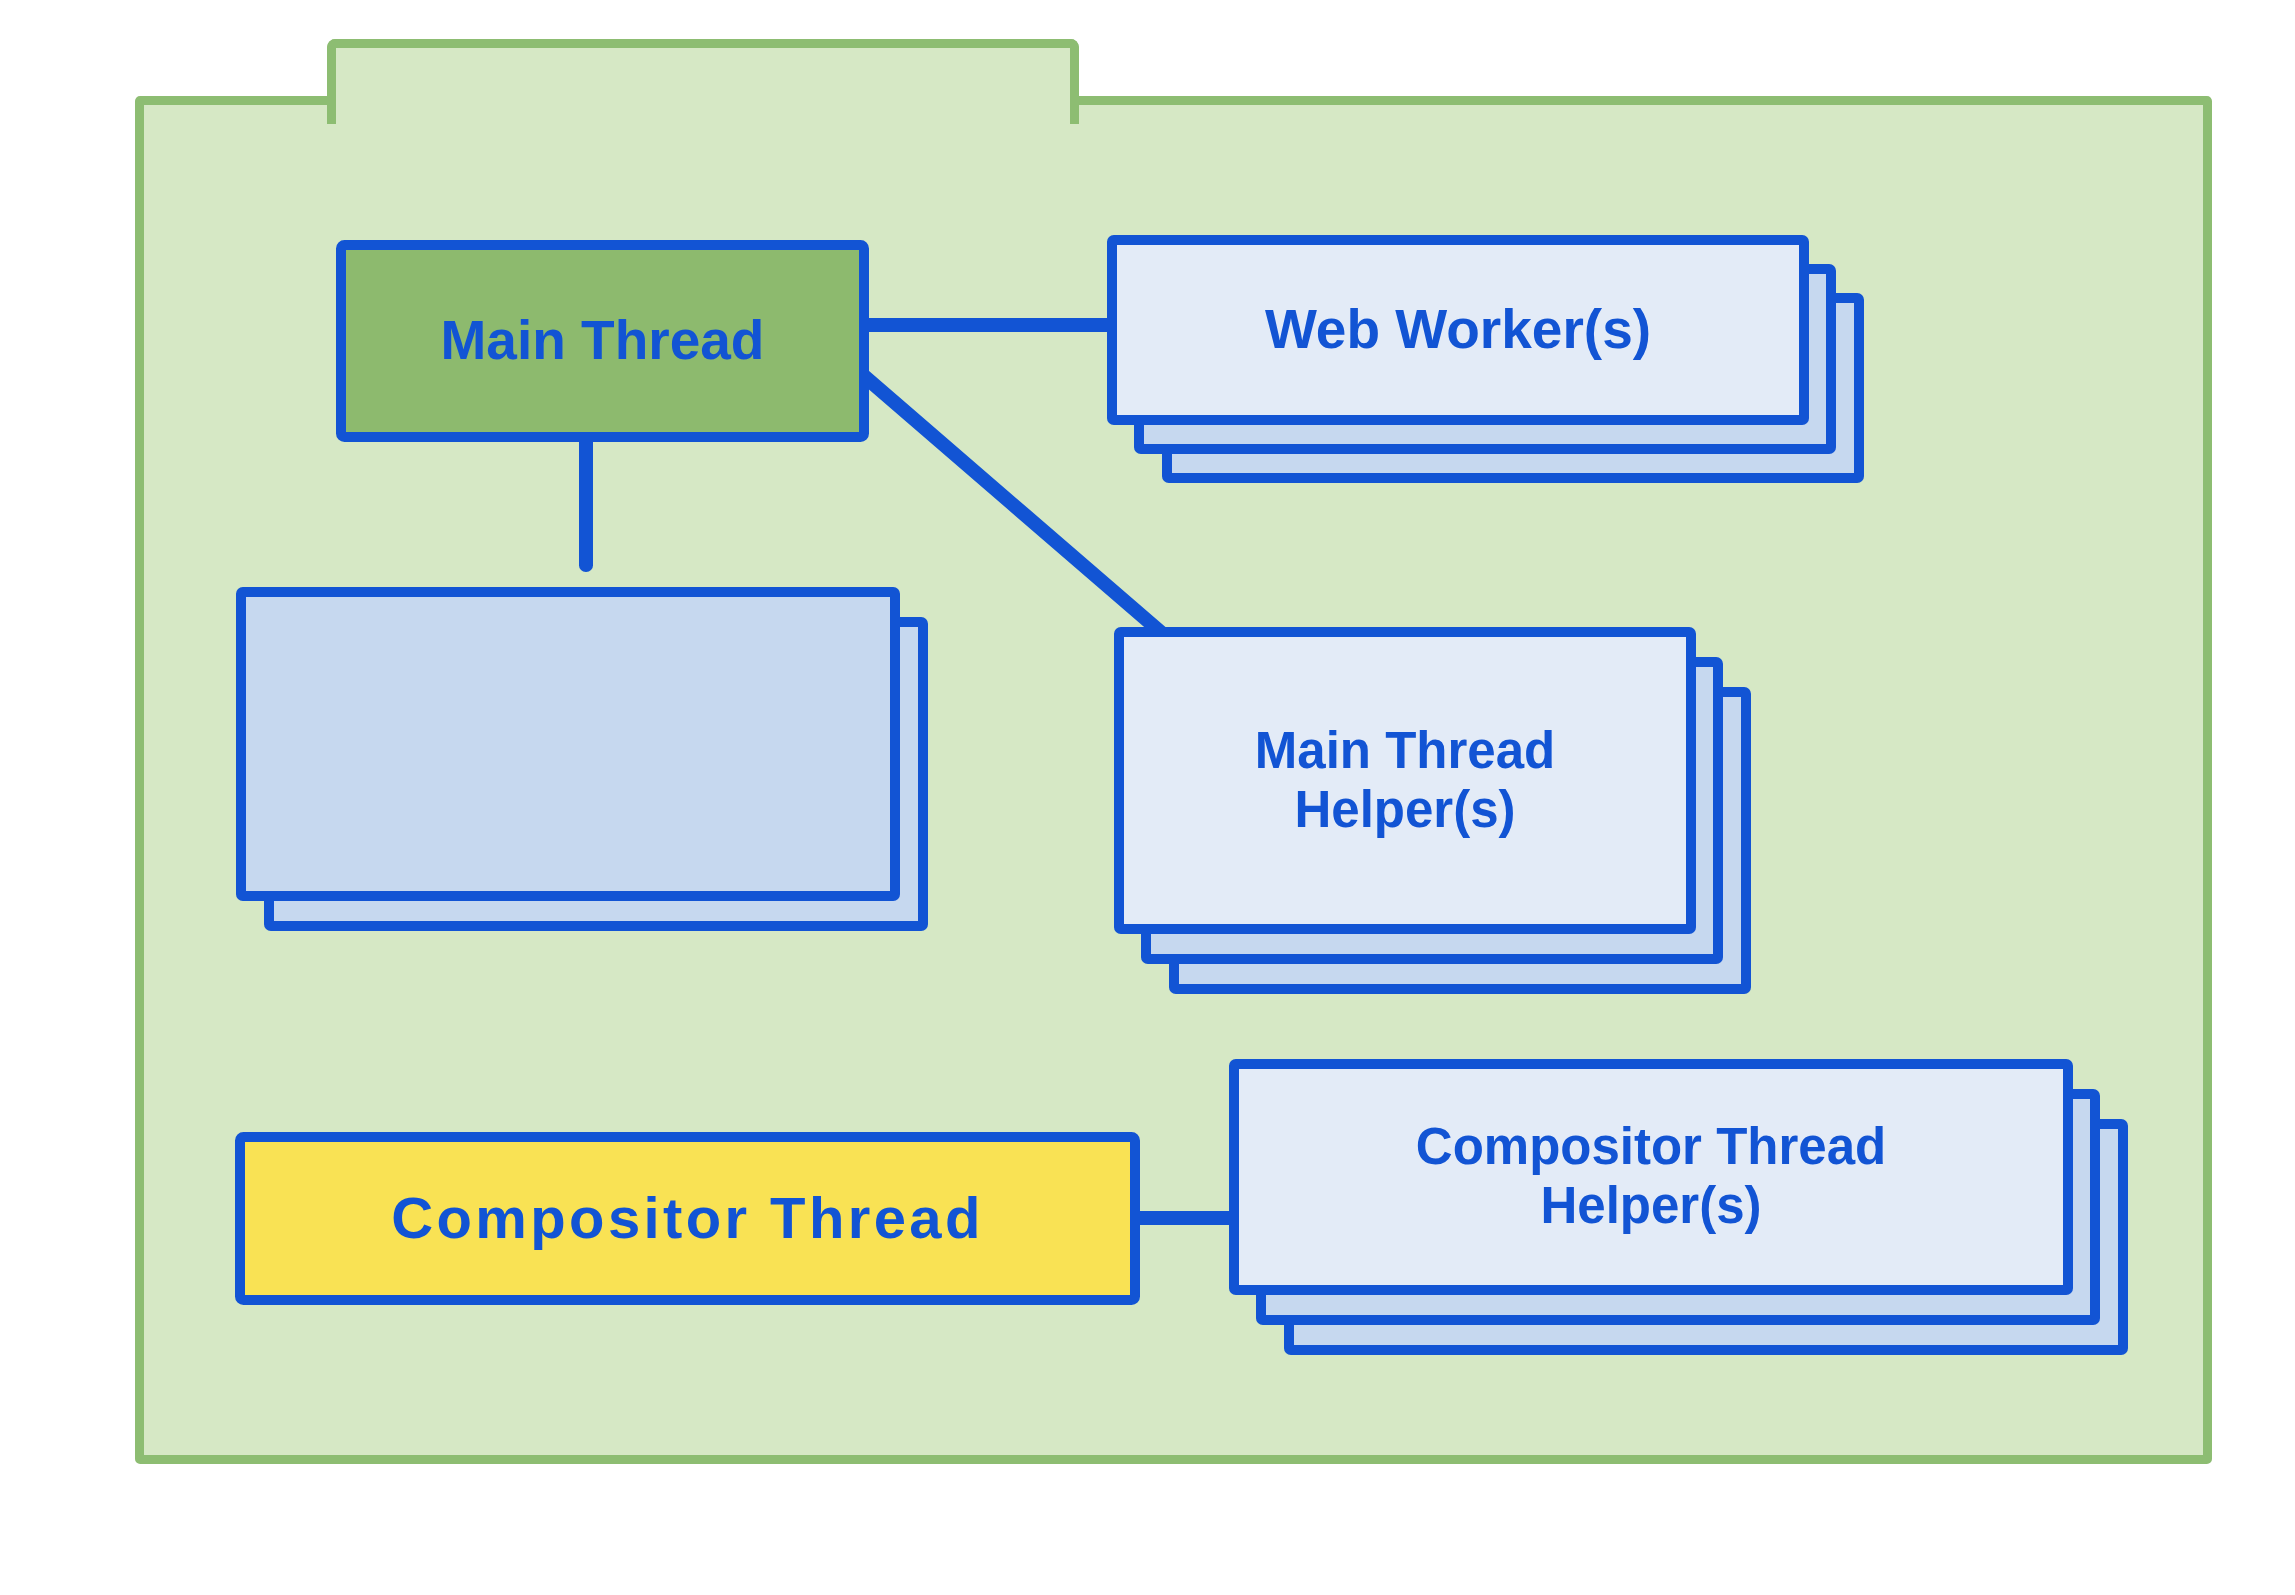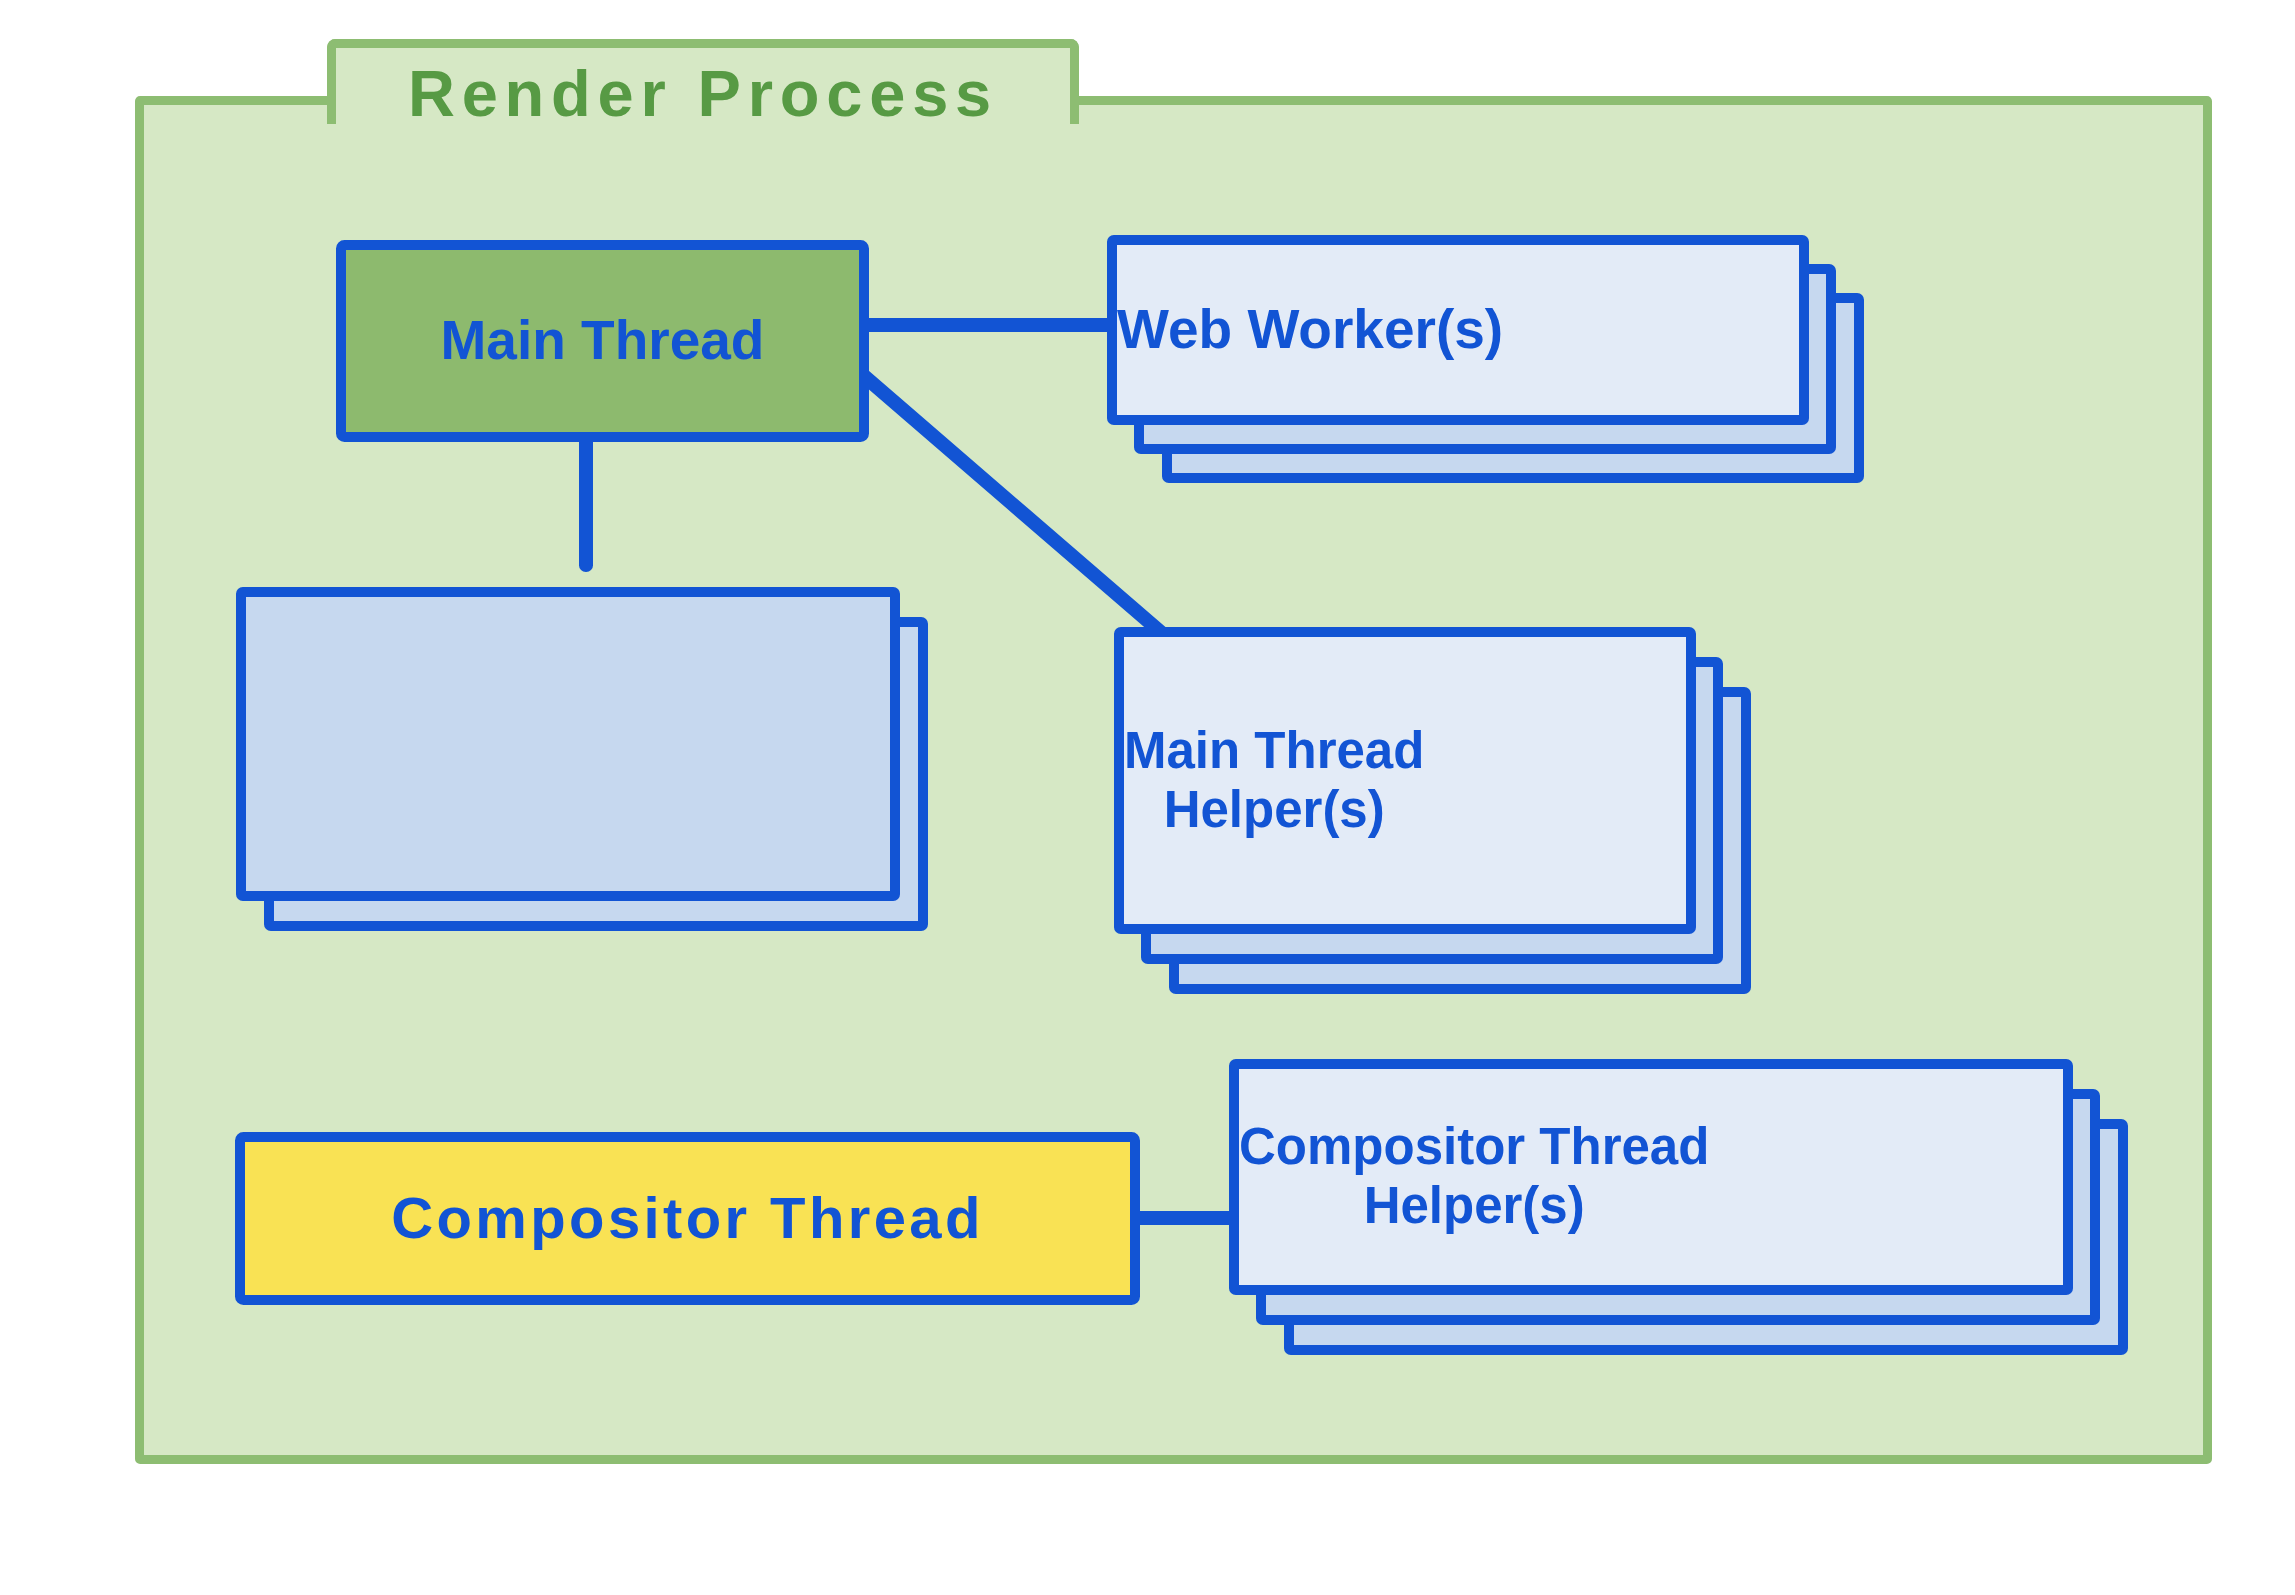--- a/index.html
+++ b/index.html
@@ -66,21 +66,21 @@
   
   .stack{position:absolute;z-index:5;}
   .stack .card{
     position:absolute;
     border:10.2px solid var(--node-border);
     border-radius:6.8px;
     background:var(--card-back-fill);
   }
   .stack .card.front{
     background:var(--card-fill);
-    display:flex;align-items:center;justify-content:flex-start;
+    display:flex;align-items:center;justify-content:center;
     color:var(--node-text);font-weight:700;
   }
   .stack .card.front .lbl{text-align:center;line-height:1.15;}
 
   
   #node-main-thread{left:336px;top:240px;width:533px;height:202px;font-size:55px;}
   #node-compositor-thread{left:235px;top:1132px;width:905px;height:173px;font-size:58px;letter-spacing:3.4px;}
 
   .stack-ww .card{width:702px;height:190px;}
   .stack-ww .b2{left:55px;top:58px;}
@@ -102,21 +102,20 @@
   .stack-cth .b1{left:27px;top:30px;}
   .stack-cth .front{left:0;top:0;font-size:51px;}
 </style>
 </head>
 <body>
 
 <div id="canvas">
 
   <div class="folder-body"></div>
   <div class="folder-tab"></div>
-  <div class="diagram-title">Render Process</div>
 
   <div class="edge edge-h" style="left:858px;top:318px;width:260px;"></div>
   <div class="edge edge-v" style="left:579px;top:431px;height:141px;"></div>
   <div class="edge edge-diag" style="left:856px;top:362px;width:417px;transform:rotate(40.8deg);"></div>
   <div class="edge edge-h" style="left:1132px;top:1211px;width:111px;"></div>
 
   <div class="node node-green" id="node-main-thread">
     <span class="lbl">Main Thread</span>
   </div>
 

